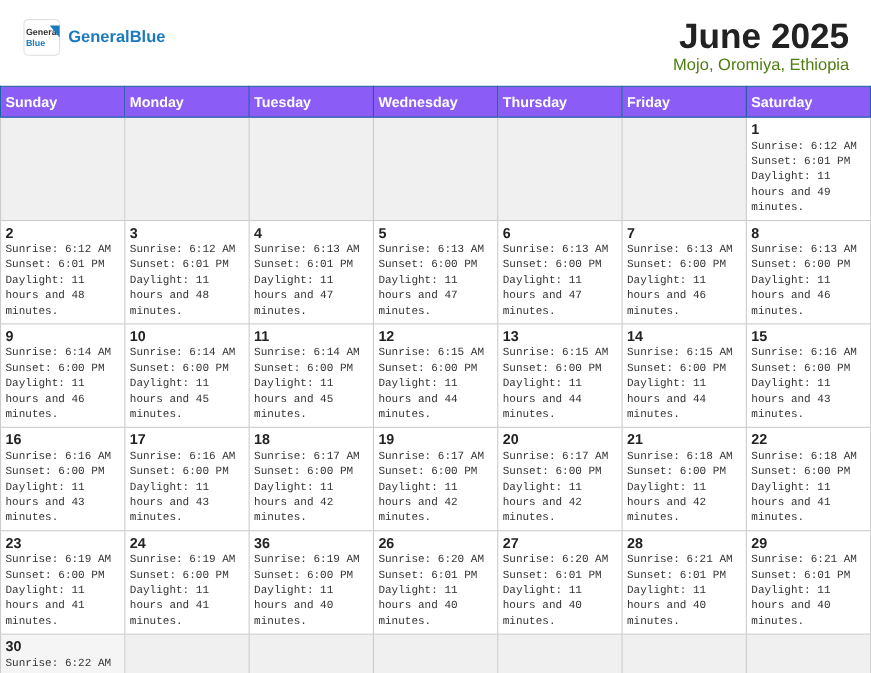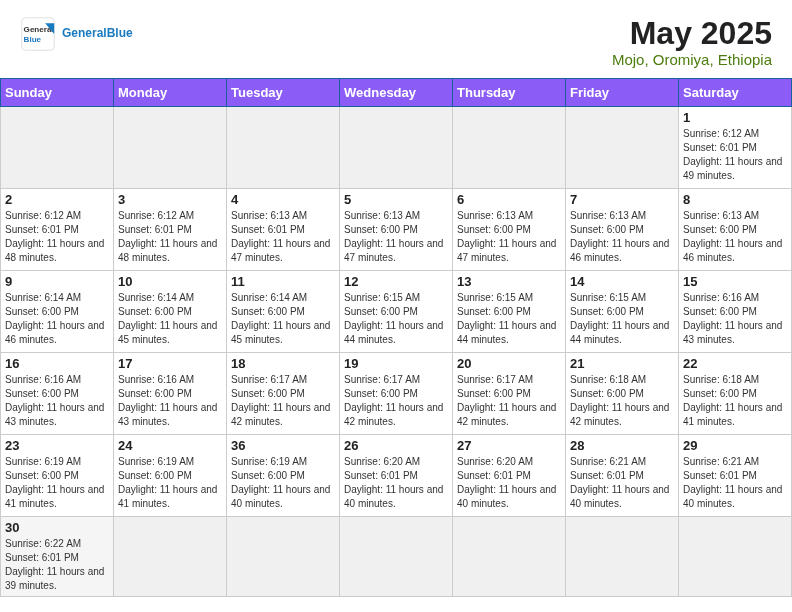--- a/index.html
+++ b/index.html
@@ -14,21 +14,21 @@
       align-items: flex-start;
       justify-content: space-between;
       padding: 16px 20px 10px 20px;
     }
     .logo {
       display: flex;
       align-items: center;
       gap: 6px;
     }
     .logo-text {
-      font-size: 12px;
+      font-size: 15px;
       font-weight: bold;
       color: #333;
       line-height: 1.1;
     }
     .logo-text span {
       color: #1a7abf;
     }
     .logo-icon {
       width: 36px;
       height: 36px;
@@ -78,20 +78,21 @@
       font-size: 13px;
       font-weight: bold;
       color: #222;
       display: block;
       margin-bottom: 2px;
     }
     .day-info {
       font-size: 10px;
       color: #333;
       line-height: 1.4;
+      font-family: Liberation Mono, monospace;
     }
     .last-row td {
       background: #f5f5f5;
     }
     .week-row td {
       height: 82px;
     }
   </style>
 </head>
 <body>
@@ -104,21 +105,21 @@
       <text x="4" y="29" font-family="Arial" font-size="9" font-weight="bold" fill="#1a7abf">Blue</text>
       <polygon points="28,8 38,8 38,20" fill="#1a7abf"></polygon>
     </svg>
     <div>
       <div class="logo-text">
         <span>General</span><span style="color:#1a7abf">Blue</span>
       </div>
     </div>
   </div>
   <div class="title-block">
-    <div class="month-title">May 2025</div>
+    <div class="month-title">June 2025</div>
     <div class="location">Mojo, Oromiya, Ethiopia</div>
   </div>
 </div>
 
 <table class="calendar">
   <thead>
     <tr>
     <th>Sunday</th>
         <th>Monday</th>
         <th>Tuesday</th>

